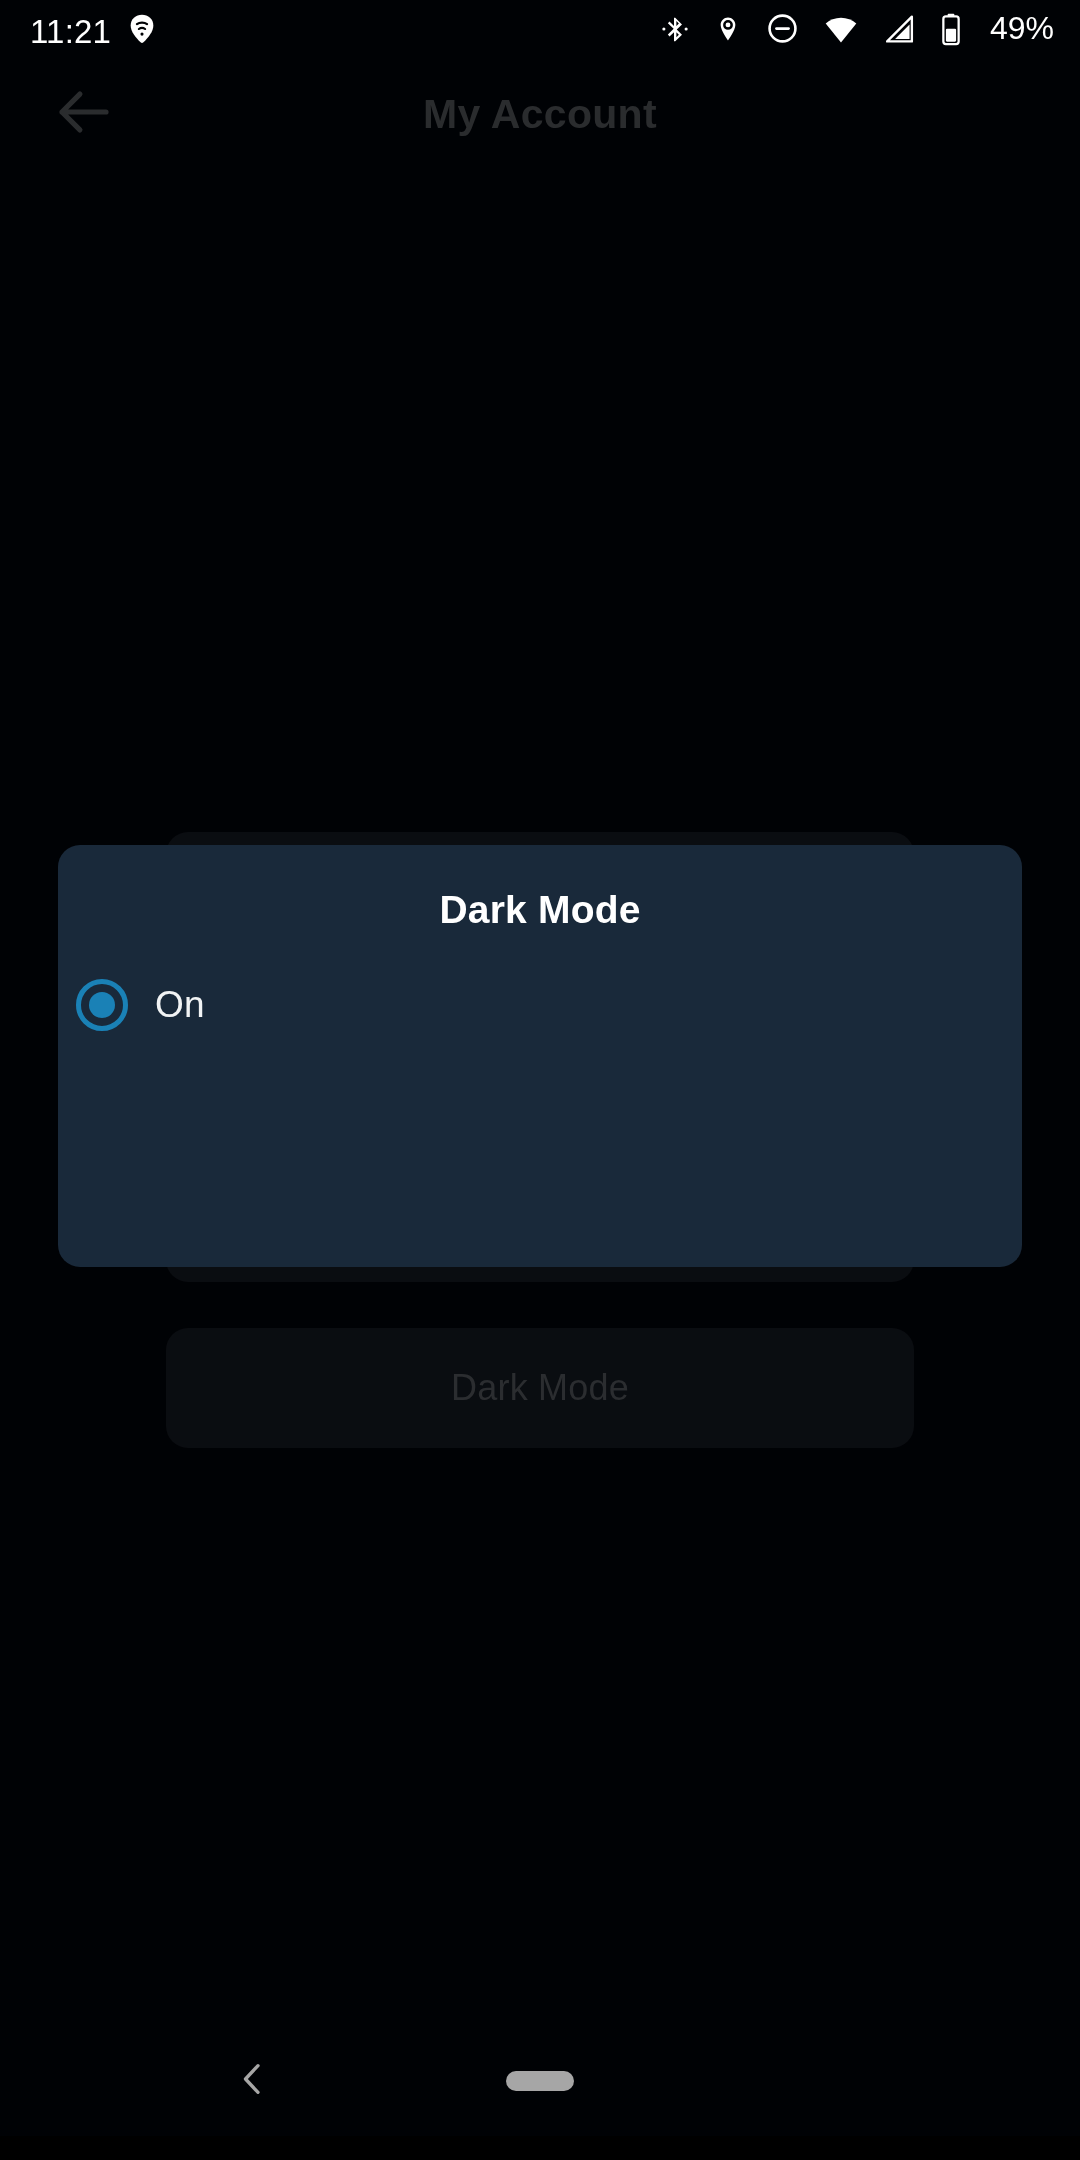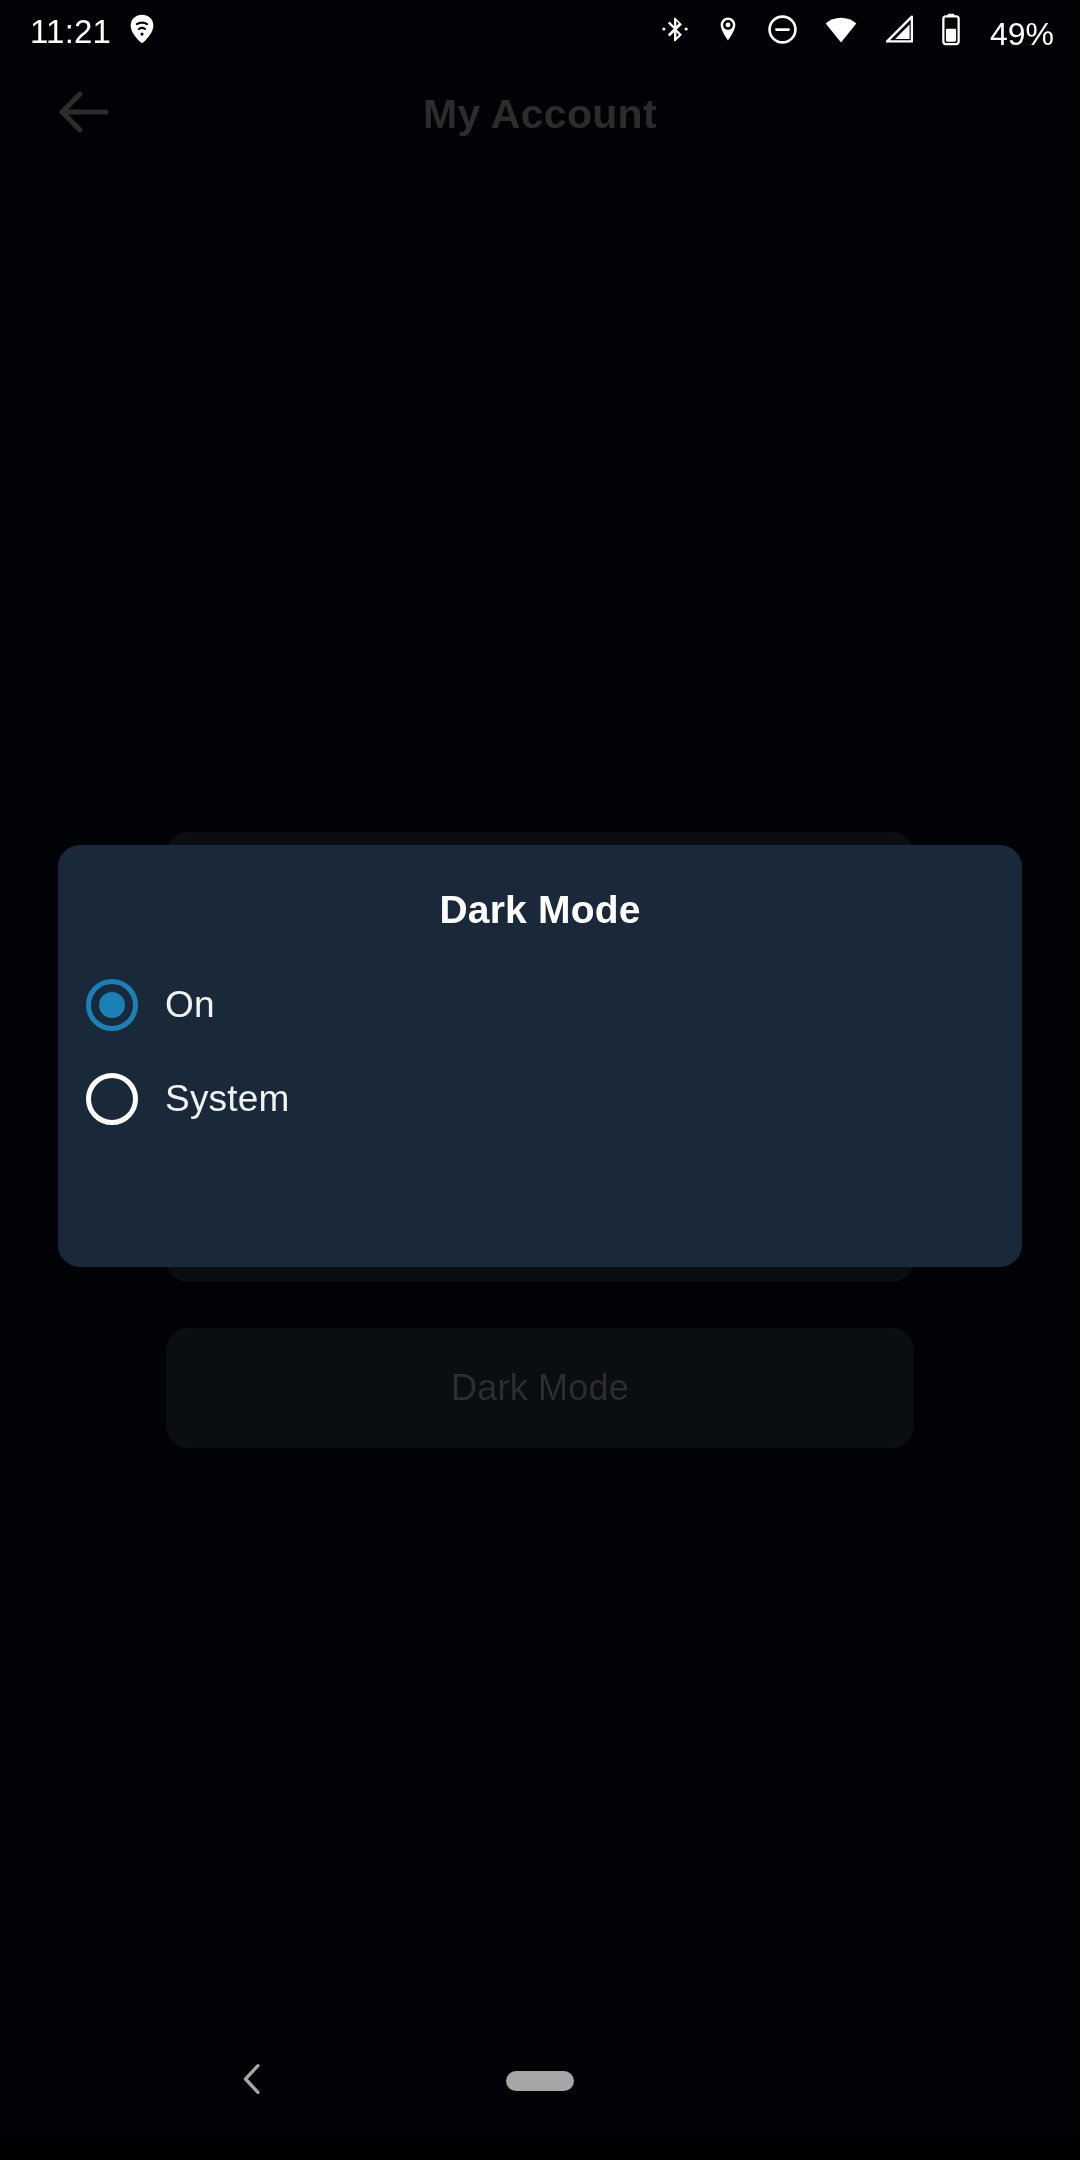--- a/index.html
+++ b/index.html
@@ -22,21 +22,21 @@
     display:flex; align-items:center;
     padding:0 26px 0 30px;
     color:#ffffff;
   }
   #status-clock {
     font-size:33px; font-weight:500; letter-spacing:0.2px;
     line-height:1;
   }
   #status-left { display:flex; align-items:center; gap:14px; }
   #status-right {
-    margin-left:auto; display:flex; align-items:flex-end; gap:24px;
+    margin-left:auto; display:flex; align-items:flex-start; gap:24px;
   }
   .sb-icon { display:block; }
   #battery-pct {
     font-size:32px; font-weight:500; margin-left:4px; line-height:1;
   }
 
   
   #app-bar {
     position:absolute; left:0; top:50px;
     width:1080px; height:128px;
@@ -80,21 +80,21 @@
     text-align:center;
     color:#ffffff;
     font-size:39px; font-weight:700;
     letter-spacing:0.2px;
     padding-top:43px;
   }
   #radio-group { margin-top:26px; }
   .radio-row {
     display:flex; align-items:center;
     height:94px;
-    padding-left:28px;
+    padding-left:18px;
   }
   .radio-mark {
     width:52px; height:52px;
     border-radius:50%;
     border:5px solid #ffffff;
     flex:0 0 auto;
     position:relative;
   }
   .radio-row.selected .radio-mark {
     border-color:#1a81b6;
@@ -220,24 +220,20 @@
     <div id="dialog-title">Dark Mode</div>
 
     <div id="radio-group">
 
       <div class="radio-row selected">
         <span class="radio-mark"></span>
         <span class="radio-label">On</span>
       </div>
 
 
-      <div class="radio-row">
-        <span class="radio-mark"></span>
-        <span class="radio-label">System</span>
-      </div>
 
     </div>
   </div>
 
   <div id="nav-bar">
     <div id="nav-back">
       <span>
         <svg width="40" height="40" viewBox="0 0 24 24">
           <path d="M15 4 7.5 12 15 20" fill="none" stroke="#a6a6a6" stroke-width="2" stroke-linecap="round" stroke-linejoin="round"></path>
         </svg>

